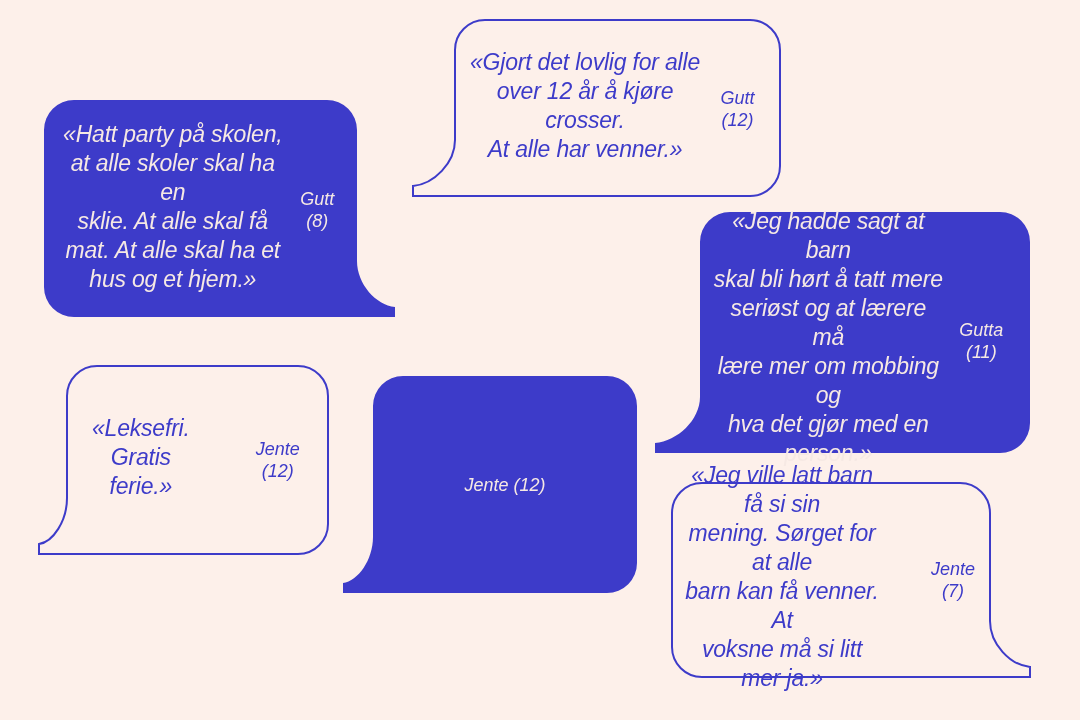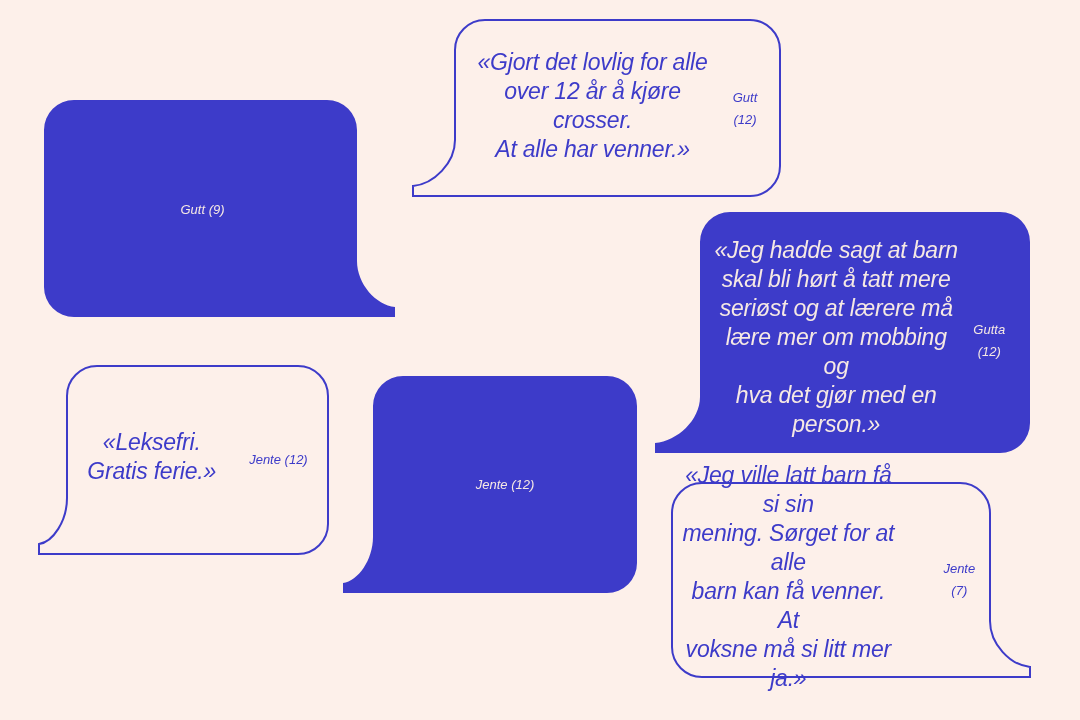--- a/index.html
+++ b/index.html
@@ -46,21 +46,21 @@
   }
   .quote{
     margin:0;
     font-size:23px;
     line-height:29px;
     letter-spacing:-0.2px;
     white-space:pre-line;
   }
   .attr{
     margin:6px 0 0 0;
-    font-size:13px;
+    font-size:18px;
     line-height:22px;
   }
   .filled .quote,.filled .attr{color:var(--light-text);}
   .outline .quote,.outline .attr{color:var(--blue);}
 
   
   #b1{left:44px;top:100px;width:351px;height:217px;}
   #b1 .content{padding:10px 48px 14px 14px;}
   #b2{left:413px;top:20px;width:367px;height:176px;}
   #b2 .content{padding:8px 10px 12px 52px;}
@@ -76,21 +76,26 @@
 </head>
 <body>
 
 <div class="canvas">
 
   <div id="b1" class="bubble filled">
       <svg width="351" height="217" viewBox="0 0 351 217">
         <path d="M 30 0 H 283 A 30 30 0 0 1 313 30 V 161 C 313 184 332 205 351 207 V 217 H 30 A 30 30 0 0 1 0 187 V 30 A 30 30 0 0 1 30 0 Z"></path>
       </svg>
     <div class="content">
-      <p class="attr">Gutt (9)</p>
+      <p class="quote">«Hatt party på skolen,
+at alle skoler skal ha en
+sklie. At alle skal få
+mat. At alle skal ha et
+hus og et hjem.»</p>
+      <p class="attr">Gutt (8)</p>
     </div>
   </div>
 
   <div id="b2" class="bubble outline">
       <svg width="367" height="176" viewBox="0 0 367 176">
         <path d="M 72 0 H 337 A 30 30 0 0 1 367 30 V 146 A 30 30 0 0 1 337 176 H 0 V 166 C 21 164 42 143 42 120 V 30 A 30 30 0 0 1 72 0 Z"></path>
       </svg>
     <div class="content">
       <p class="quote">«Gjort det lovlig for alle
 over 12 år å kjøre crosser.
@@ -123,21 +128,21 @@
       <svg width="375" height="241" viewBox="0 0 375 241">
         <path d="M 75 0 H 345 A 30 30 0 0 1 375 30 V 211 A 30 30 0 0 1 345 241 H 0 V 231 C 22.5 229 45 208 45 185 V 30 A 30 30 0 0 1 75 0 Z"></path>
       </svg>
     <div class="content">
       <p class="quote">«Jeg hadde sagt at barn
 skal bli hørt å tatt mere
 seriøst og at lærere må
 lære mer om mobbing og
 hva det gjør med en
 person.»</p>
-      <p class="attr">Gutta (12)</p>
+      <p class="attr">Gutta (11)</p>
     </div>
   </div>
 
   <div id="b6" class="bubble outline">
       <svg width="358" height="194" viewBox="0 0 358 194">
         <path d="M 30 0 H 288 A 30 30 0 0 1 318 30 V 138 C 318 161 338 182 358 184 V 194 H 30 A 30 30 0 0 1 0 164 V 30 A 30 30 0 0 1 30 0 Z"></path>
       </svg>
     <div class="content">
       <p class="quote">«Jeg ville latt barn få si sin
 mening. Sørget for at alle

